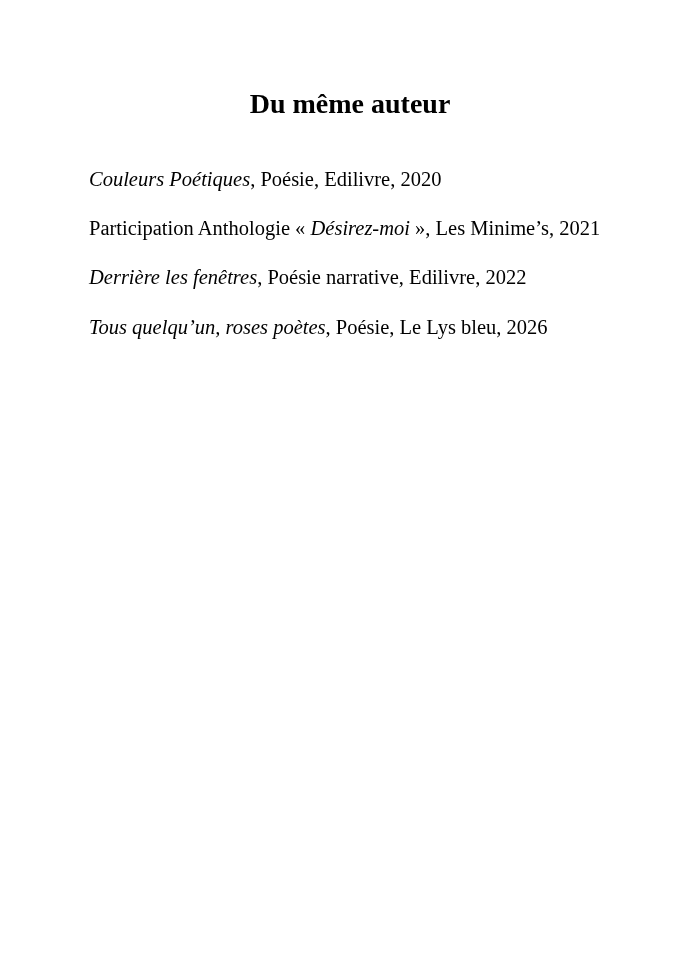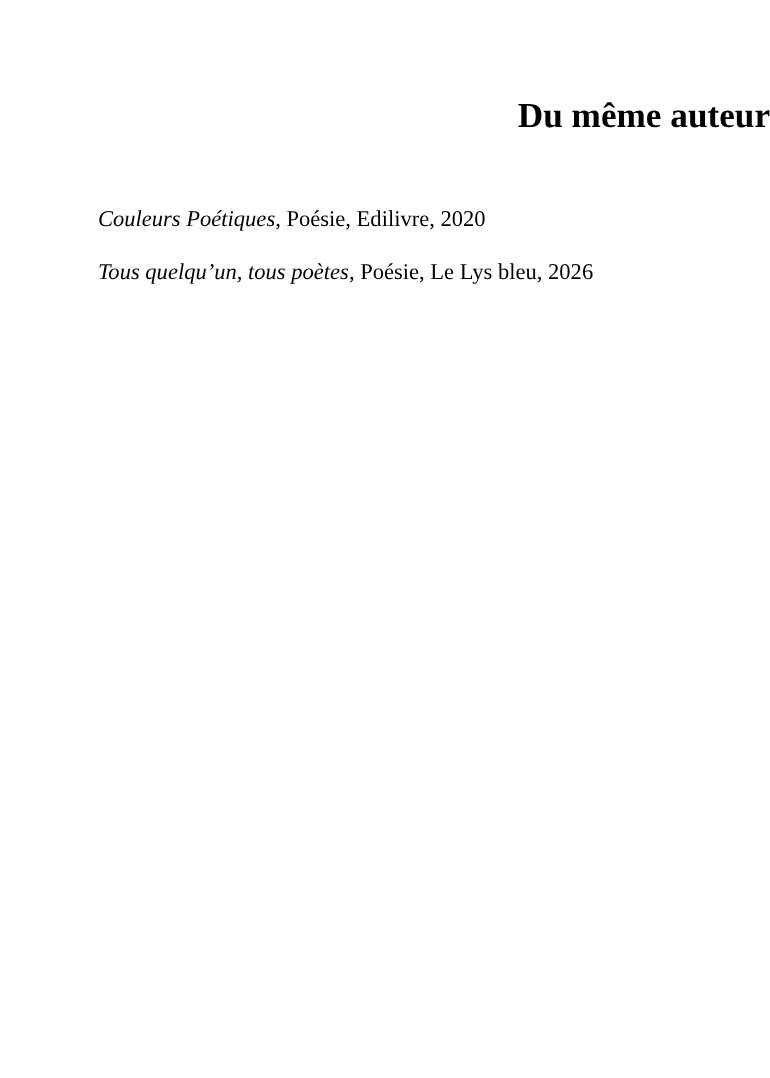--- a/index.html
+++ b/index.html
@@ -19,30 +19,30 @@
       position: absolute;
       left: 0; top: 0;
       width: 700px; height: 980px;
       background: #ffffff;
     }
     .title {
       position: absolute;
       left: 0;
       width: 700px;
       top: 88px;
-      text-align: right;
+      text-align: center;
       font-weight: bold;
-      font-size: 32px;
+      font-size: 28px;
       line-height: 32px;
       margin: 0;
     }
     .list {
       position: absolute;
       left: 89px;
-      top: 184px;
+      top: 164px;
       margin: 0;
       padding: 0;
       list-style: none;
     }
     .item {
       font-size: 20.5px;
       line-height: 30px;
       height: 30px;
       margin-bottom: 19.2px;
       white-space: nowrap;
@@ -50,15 +50,17 @@
     .item i { font-style: italic; }
   </style>
 </head>
 <body>
 
 <div class="page">
   <h1 class="title">Du même auteur</h1>
 
   <ul class="list">
     <li class="item"><span></span><i>Couleurs Poétiques</i><span>, Poésie, Edilivre, 2020</span></li>
-    <li class="item"><span></span><i>Tous quelqu’un, tous poètes</i><span>, Poésie, Le Lys bleu, 2026</span></li>
+    <li class="item"><span>Participation Anthologie « </span><i>Désirez-moi</i><span> », Les Minime’s, 2021</span></li>
+    <li class="item"><span></span><i>Derrière les fenêtres</i><span>, Poésie narrative, Edilivre, 2022</span></li>
+    <li class="item"><span></span><i>Tous quelqu’un, roses poètes</i><span>, Poésie, Le Lys bleu, 2026</span></li>
   </ul>
 </div>
 
 </body></html>

